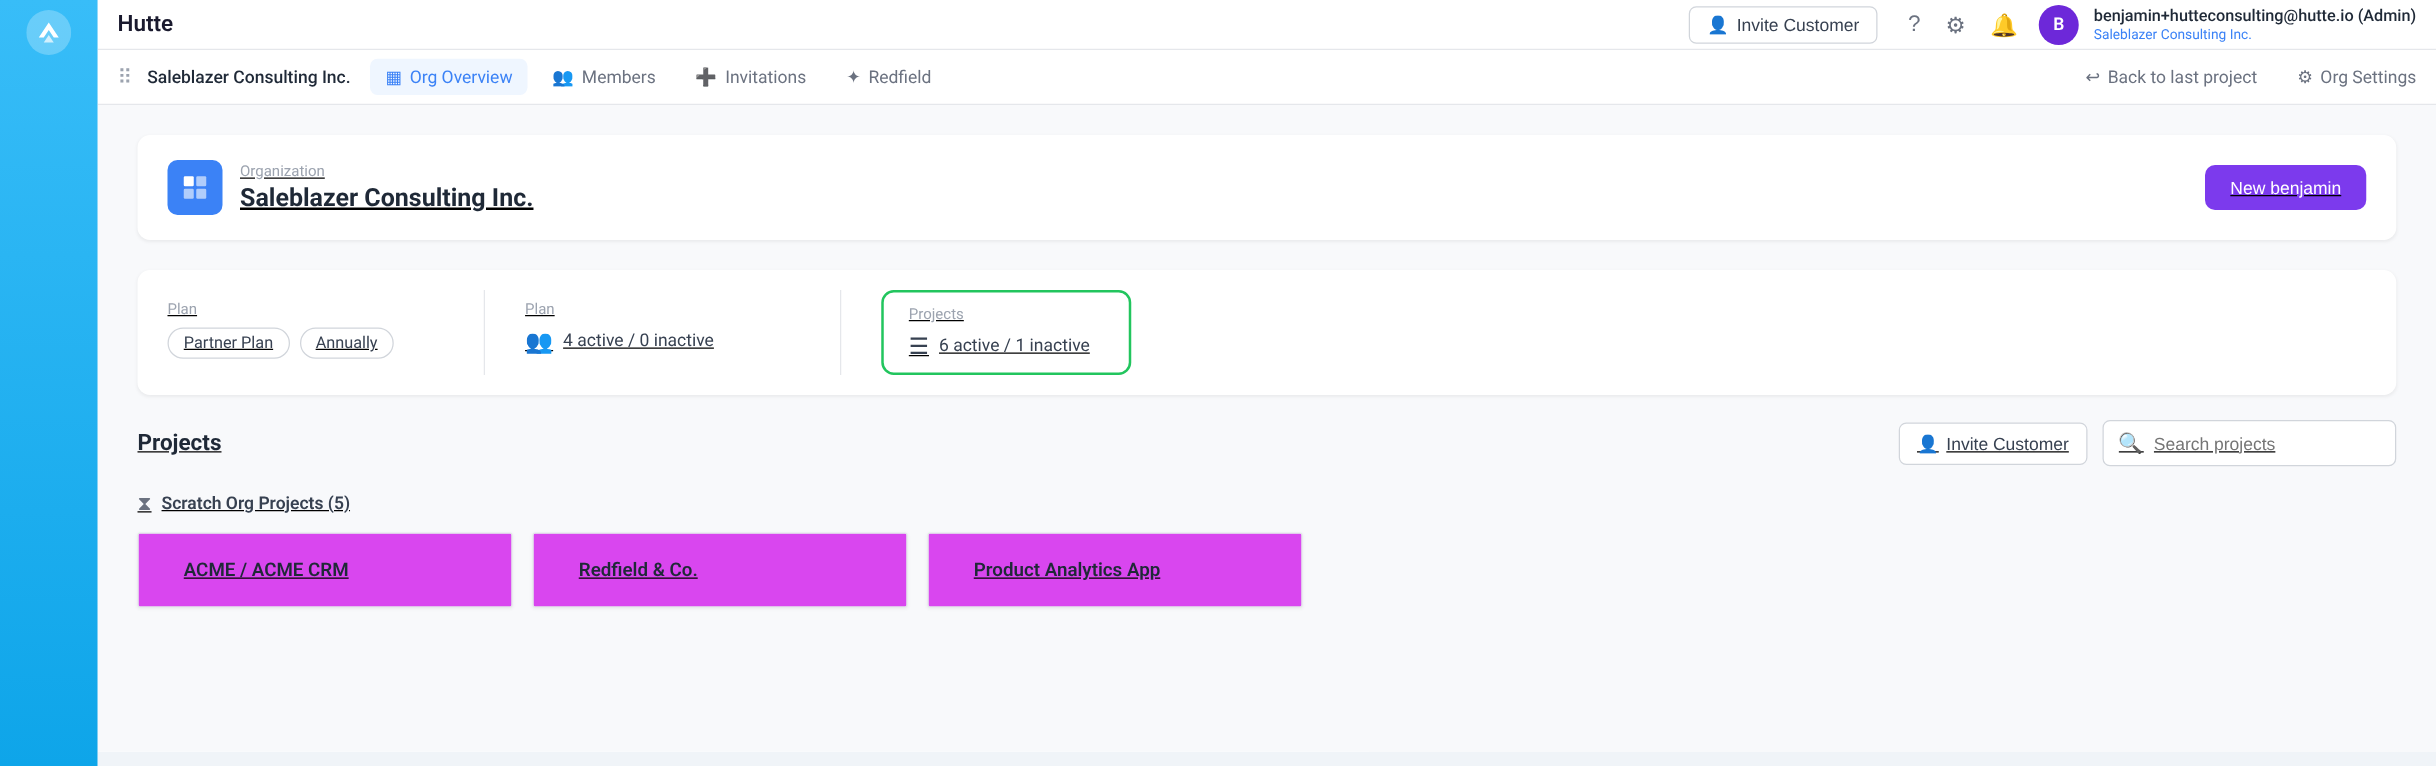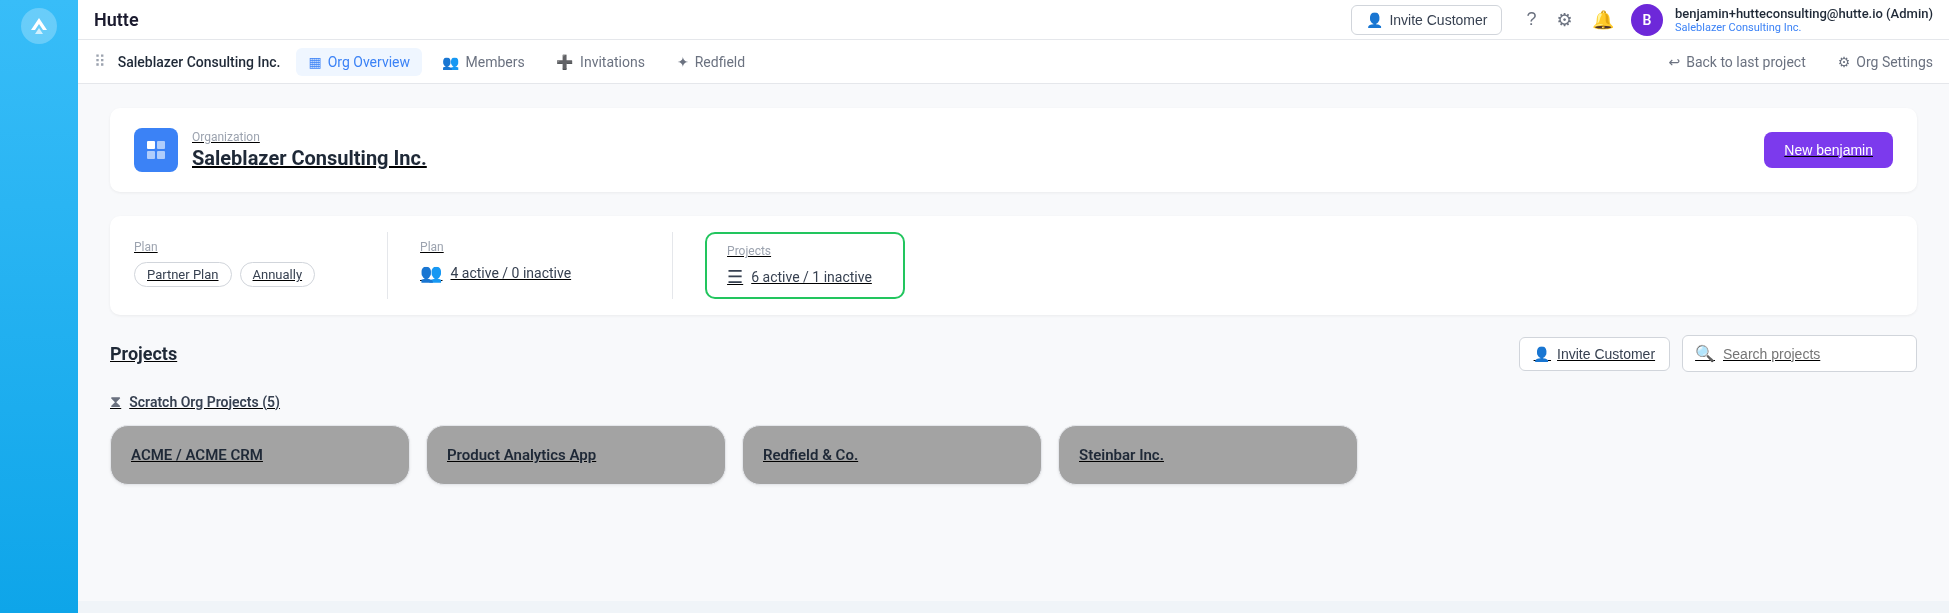--- a/index.html
+++ b/index.html
@@ -307,23 +307,23 @@
       font-weight: 600;
       color: #374151;
     }
 
     
     .project-cards {
       display: flex;
       gap: 16px;
     }
     .project-card {
-      background: #a3a3a3;
-      border-radius: 18px;
-      padding: 20px 20px;
+      background: #d946ef;
+      border-radius: 2px;
+      padding: 20px 36px;
       min-width: 240px;
       flex: 1;
       max-width: 300px;
       box-shadow: 0 1px 3px rgba(0,0,0,0.06);
       border: 1px solid #e5e7eb;
     }
     .project-card-name {
       font-size: 15px;
       font-weight: 600;
       color: #1f2937;
@@ -505,25 +505,22 @@
     <div class="scratch-section">
       <div class="scratch-header">
         <span class="scratch-icon">⧗</span>
         <span class="scratch-title">Scratch Org Projects (5)</span>
       </div>
       <div class="project-cards">
         <div class="project-card">
           <div class="project-card-name">ACME / ACME CRM</div>
         </div>
         <div class="project-card">
+          <div class="project-card-name">Redfield &amp; Co.</div>
+        </div>
+        <div class="project-card">
           <div class="project-card-name">Product Analytics App</div>
-        </div>
-        <div class="project-card">
-          <div class="project-card-name">Redfield &amp; Co.</div>
-        </div>
-        <div class="project-card">
-          <div class="project-card-name">Steinbar Inc.</div>
         </div>
       </div>
     </div>
 
   </div>
 </div>
 
 </body></html>

